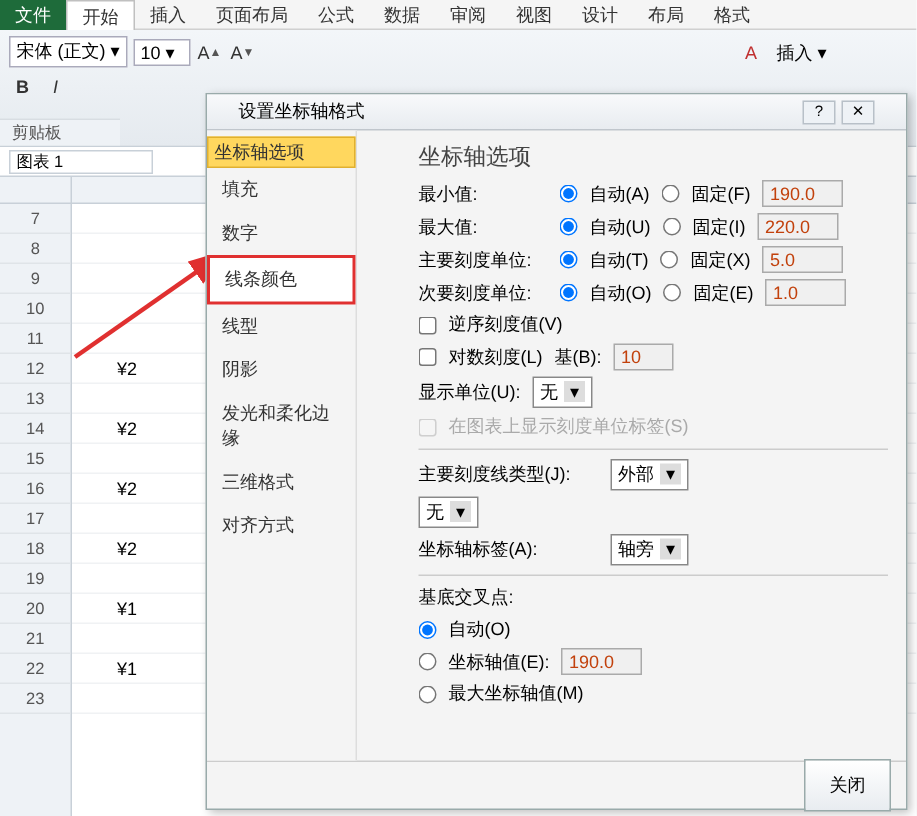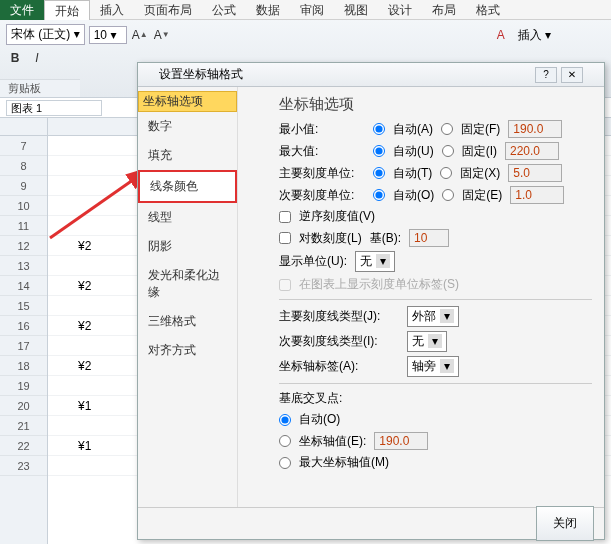--- a/index.html
+++ b/index.html
@@ -163,22 +163,22 @@
   <div class="dlg-title">
     <span>设置坐标轴格式</span>
     <div class="right">
       <div class="winbtn">?</div>
       <div class="winbtn">✕</div>
     </div>
   </div>
   <div class="dlg-body">
     <div class="dlg-nav">
       <div class="nav-item sel">坐标轴选项</div>
+      <div class="nav-item">填充</div>
       <div class="nav-item">数字</div>
-      <div class="nav-item">填充</div>
       <div class="nav-item boxed">线条颜色</div>
       <div class="nav-item">线型</div>
       <div class="nav-item">阴影</div>
       <div class="nav-item">发光和柔化边缘</div>
       <div class="nav-item">三维格式</div>
       <div class="nav-item">对齐方式</div>
     </div>
     <div class="dlg-main">
       <h3>坐标轴选项</h3>
 
@@ -233,21 +233,20 @@
           <input type="checkbox" class="cb" disabled="" style="">
           <span>在图表上显示刻度单位标签(S)</span>
         </div>
 
       <div class="hr"></div>
       <div class="opt-row">
           <span style="width:120px">主要刻度线类型(J):</span>
           <span class="sel"><span>外部</span><span class="arr">▾</span></span>
         </div>
       <div class="opt-row">
-          <span style="width:120px">次要刻度线类型(I):</span>
           <span class="sel"><span>无</span><span class="arr">▾</span></span>
         </div>
       <div class="opt-row">
           <span style="width:120px">坐标轴标签(A):</span>
           <span class="sel"><span>轴旁</span><span class="arr">▾</span></span>
         </div>
 
       <div class="hr"></div>
       <div>基底交叉点:</div>
       <div class="opt-row">

